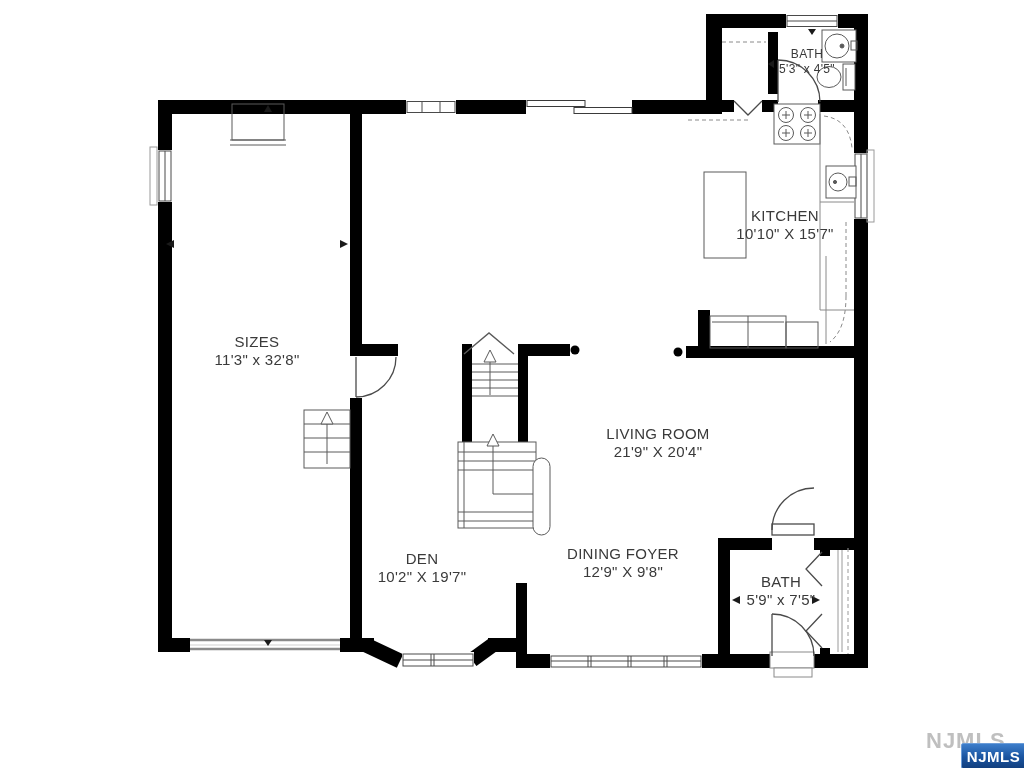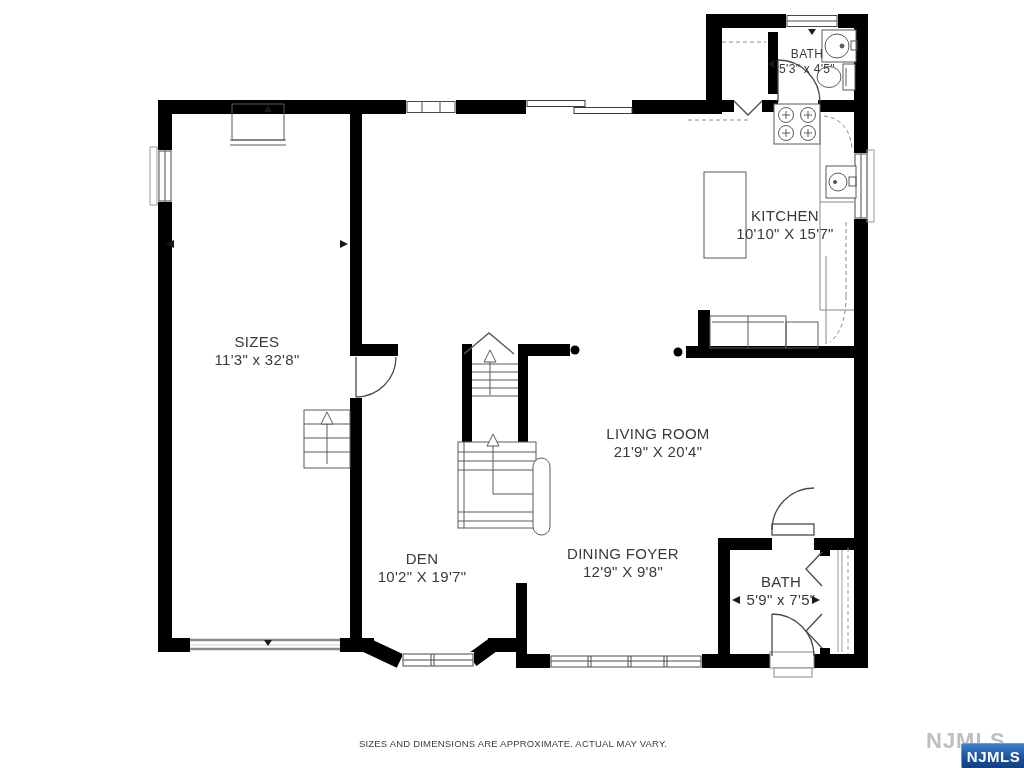--- a/index.html
+++ b/index.html
@@ -302,18 +302,17 @@
   </div>
   <div class="room" style="left:623px;top:563px">
     <div class="rname">DINING FOYER</div>
     <div class="rdims">12'9" X 9'8"</div>
   </div>
   <div class="room" style="left:781px;top:591px">
     <div class="rname">BATH</div>
     <div class="rdims">5'9" x 7'5"</div>
   </div>
 
-  <div class="disclaimer">SIZES AND DIMENSIONS ARE APPROXIMATE. ACTUAL MAY VARY.</div>
 
   <div class="wm-gray">NJMLS</div>
   <div class="wm-badge">NJMLS</div>
 
 </div>
 
 </body></html>

